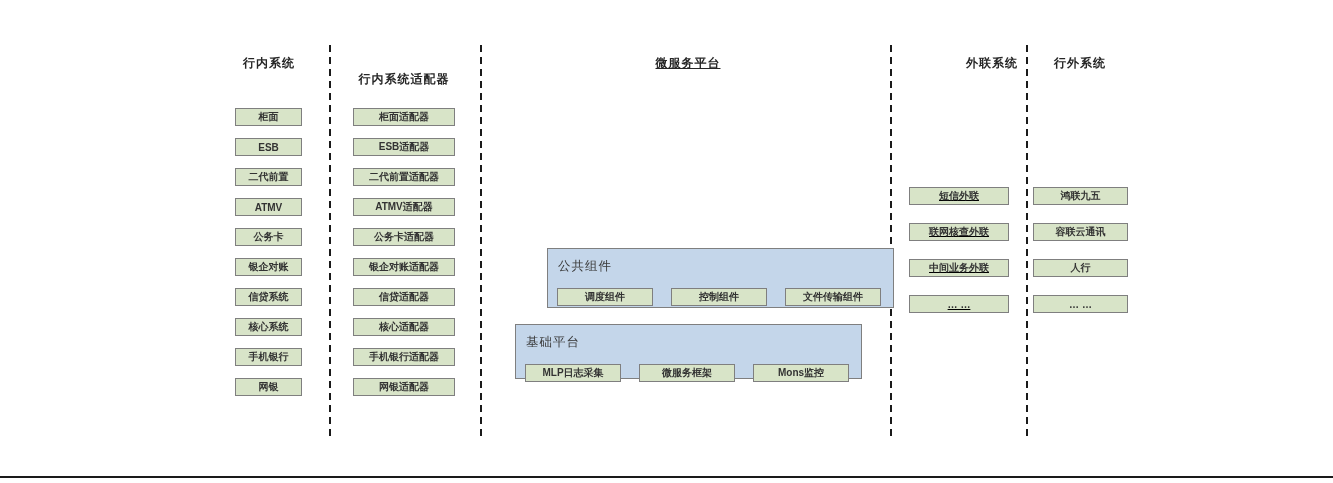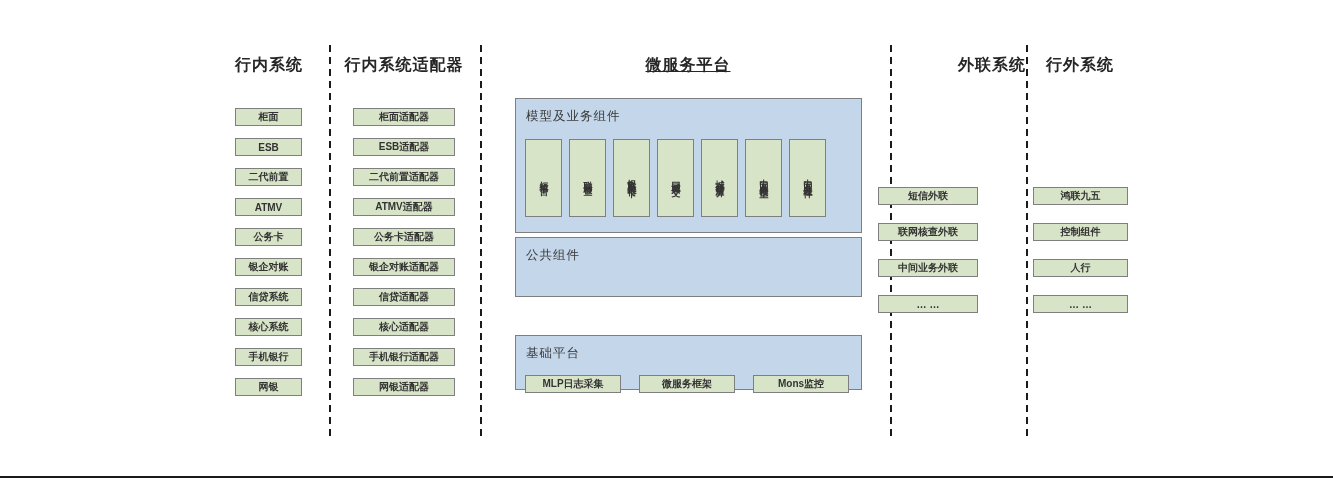--- a/index.html
+++ b/index.html
@@ -13,21 +13,21 @@
     --box-fill: #d8e4c8;
     --box-border: #7f7f7f;
     --panel-fill: #c4d6ea;
     --panel-border: #7f7f7f;
     --line-color: #1a1a1a;
   }
   .col-header {
     position: absolute;
     top: 55px;
     transform: translateX(-50%);
-    font-size: 16px;
+    font-size: 12px;
     font-weight: bold;
     color: #262626;
     letter-spacing: 1px;
     white-space: nowrap;
   }
   .sep {
     position: absolute;
     top: 45px;
     width: 2px;
     height: 395px;
@@ -110,21 +110,21 @@
     height: 2px;
     background: var(--line-color);
   }
 </style>
 </head>
 <body>
 
 <div id="stage" style="--box-fill: #d8e4c8; --box-border: #7f7f7f; --panel-fill: #c4d6ea; --panel-border: #7f7f7f; --line-color: #1a1a1a;">
 
   <div class="col-header" style="left:269px;">行内系统</div>
-  <div class="col-header" style="left:404px;">行内系统适配器</div>
+  <div class="col-header" style="left:404px;margin-top:16px;">行内系统适配器</div>
   <div class="col-header" style="left:688px;text-decoration:underline;">微服务平台</div>
   <div class="col-header" style="left:992px;">外联系统</div>
   <div class="col-header" style="left:1080px;">行外系统</div>
 
   <div class="sep" style="left:329px;"></div>
   <div class="sep" style="left:480px;"></div>
   <div class="sep" style="left:890px;"></div>
   <div class="sep" style="left:1026px;"></div>
 
   <div class="col-stack stack-gap12" style="left:353px; top:108px; width:102px;">
@@ -146,55 +146,48 @@
     <div class="gbox">二代前置</div>
     <div class="gbox">ATMV</div>
     <div class="gbox">公务卡</div>
     <div class="gbox">银企对账</div>
     <div class="gbox">信贷系统</div>
     <div class="gbox">核心系统</div>
     <div class="gbox">手机银行</div>
     <div class="gbox">网银</div>
   </div>
 
-  <div class="panel" style="top:98px; height:135px;">
-    <div class="panel-label">模型及业务组件</div>
-    <div class="vrow">
-      <div class="vbox">短信平台</div>
-      <div class="vbox">联网核查</div>
-      <div class="vbox">银联及银行卡</div>
-      <div class="vbox">同城票交</div>
-      <div class="vbox">城商行清算</div>
-      <div class="vbox">中间业务模型</div>
-      <div class="vbox">中间业务组件</div>
+
+  <div class="panel" style="top:248px; height:60px;margin-left:32px;">
+    <div class="panel-label">公共组件</div>
+    <div class="hrow">
+      <div class="gbox">调度组件</div>
+      <div class="gbox">控制组件</div>
+      <div class="gbox">文件传输组件</div>
     </div>
   </div>
 
-  <div class="panel" style="top:237px; height:60px;">
-    <div class="panel-label">公共组件</div>
-  </div>
-
-  <div class="panel" style="top:335px; height:55px;">
+  <div class="panel" style="top:324px; height:55px;">
     <div class="panel-label">基础平台</div>
     <div class="hrow">
       <div class="gbox">MLP日志采集</div>
       <div class="gbox">微服务框架</div>
       <div class="gbox">Mons监控</div>
     </div>
   </div>
 
-  <div class="col-stack stack-gap18" style="left:878px; top:187px; width:100px;">
+  <div class="col-stack stack-gap18" style="left:909px; top:187px; width:100px;text-decoration:underline;">
     <div class="gbox">短信外联</div>
     <div class="gbox">联网核查外联</div>
     <div class="gbox">中间业务外联</div>
     <div class="gbox">… …</div>
   </div>
 
   <div class="col-stack stack-gap18" style="left:1033px; top:187px; width:95px;text-align:center;">
     <div class="gbox">鸿联九五</div>
-    <div class="gbox">控制组件</div>
+    <div class="gbox">容联云通讯</div>
     <div class="gbox">人行</div>
     <div class="gbox">… …</div>
   </div>
 
   <div class="bottom-rule"></div>
 
 </div>
 
 </body></html>

